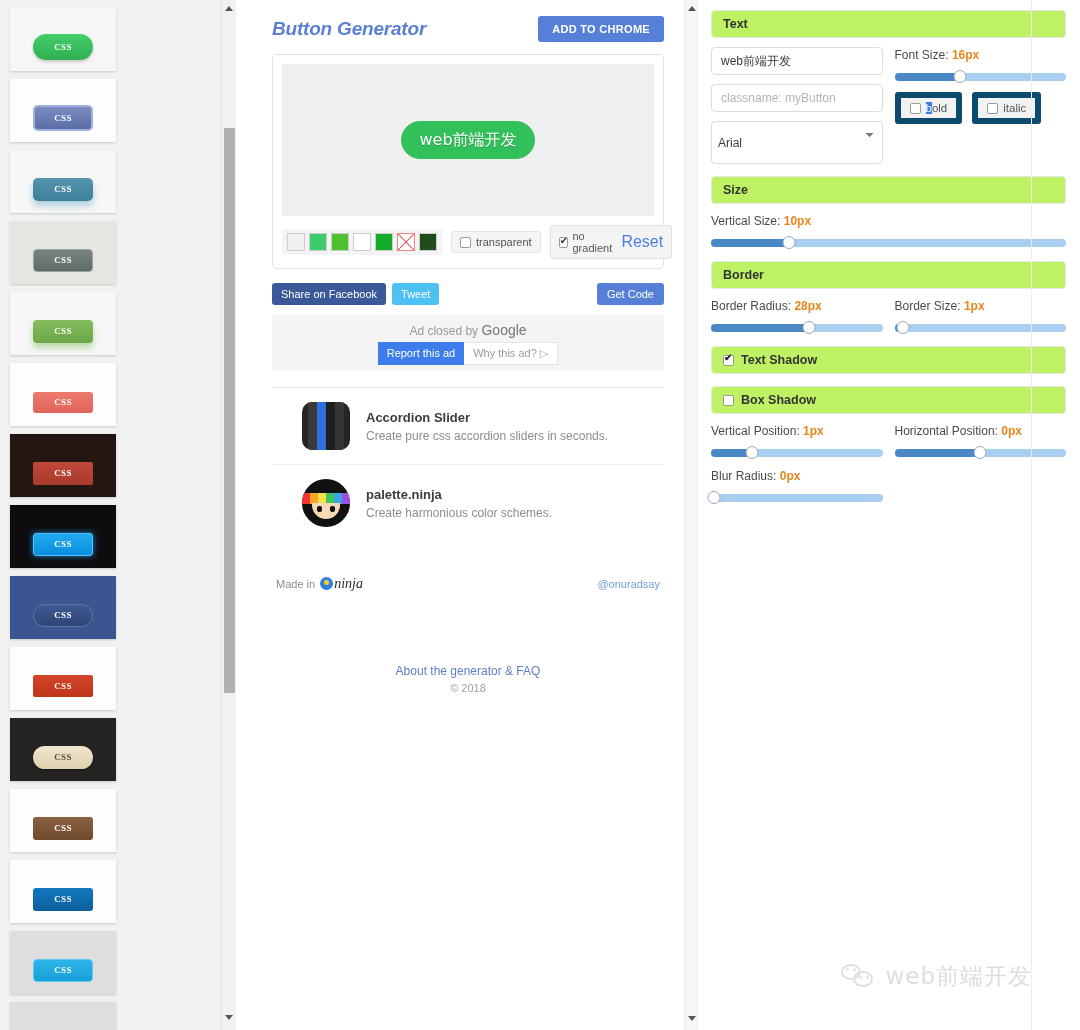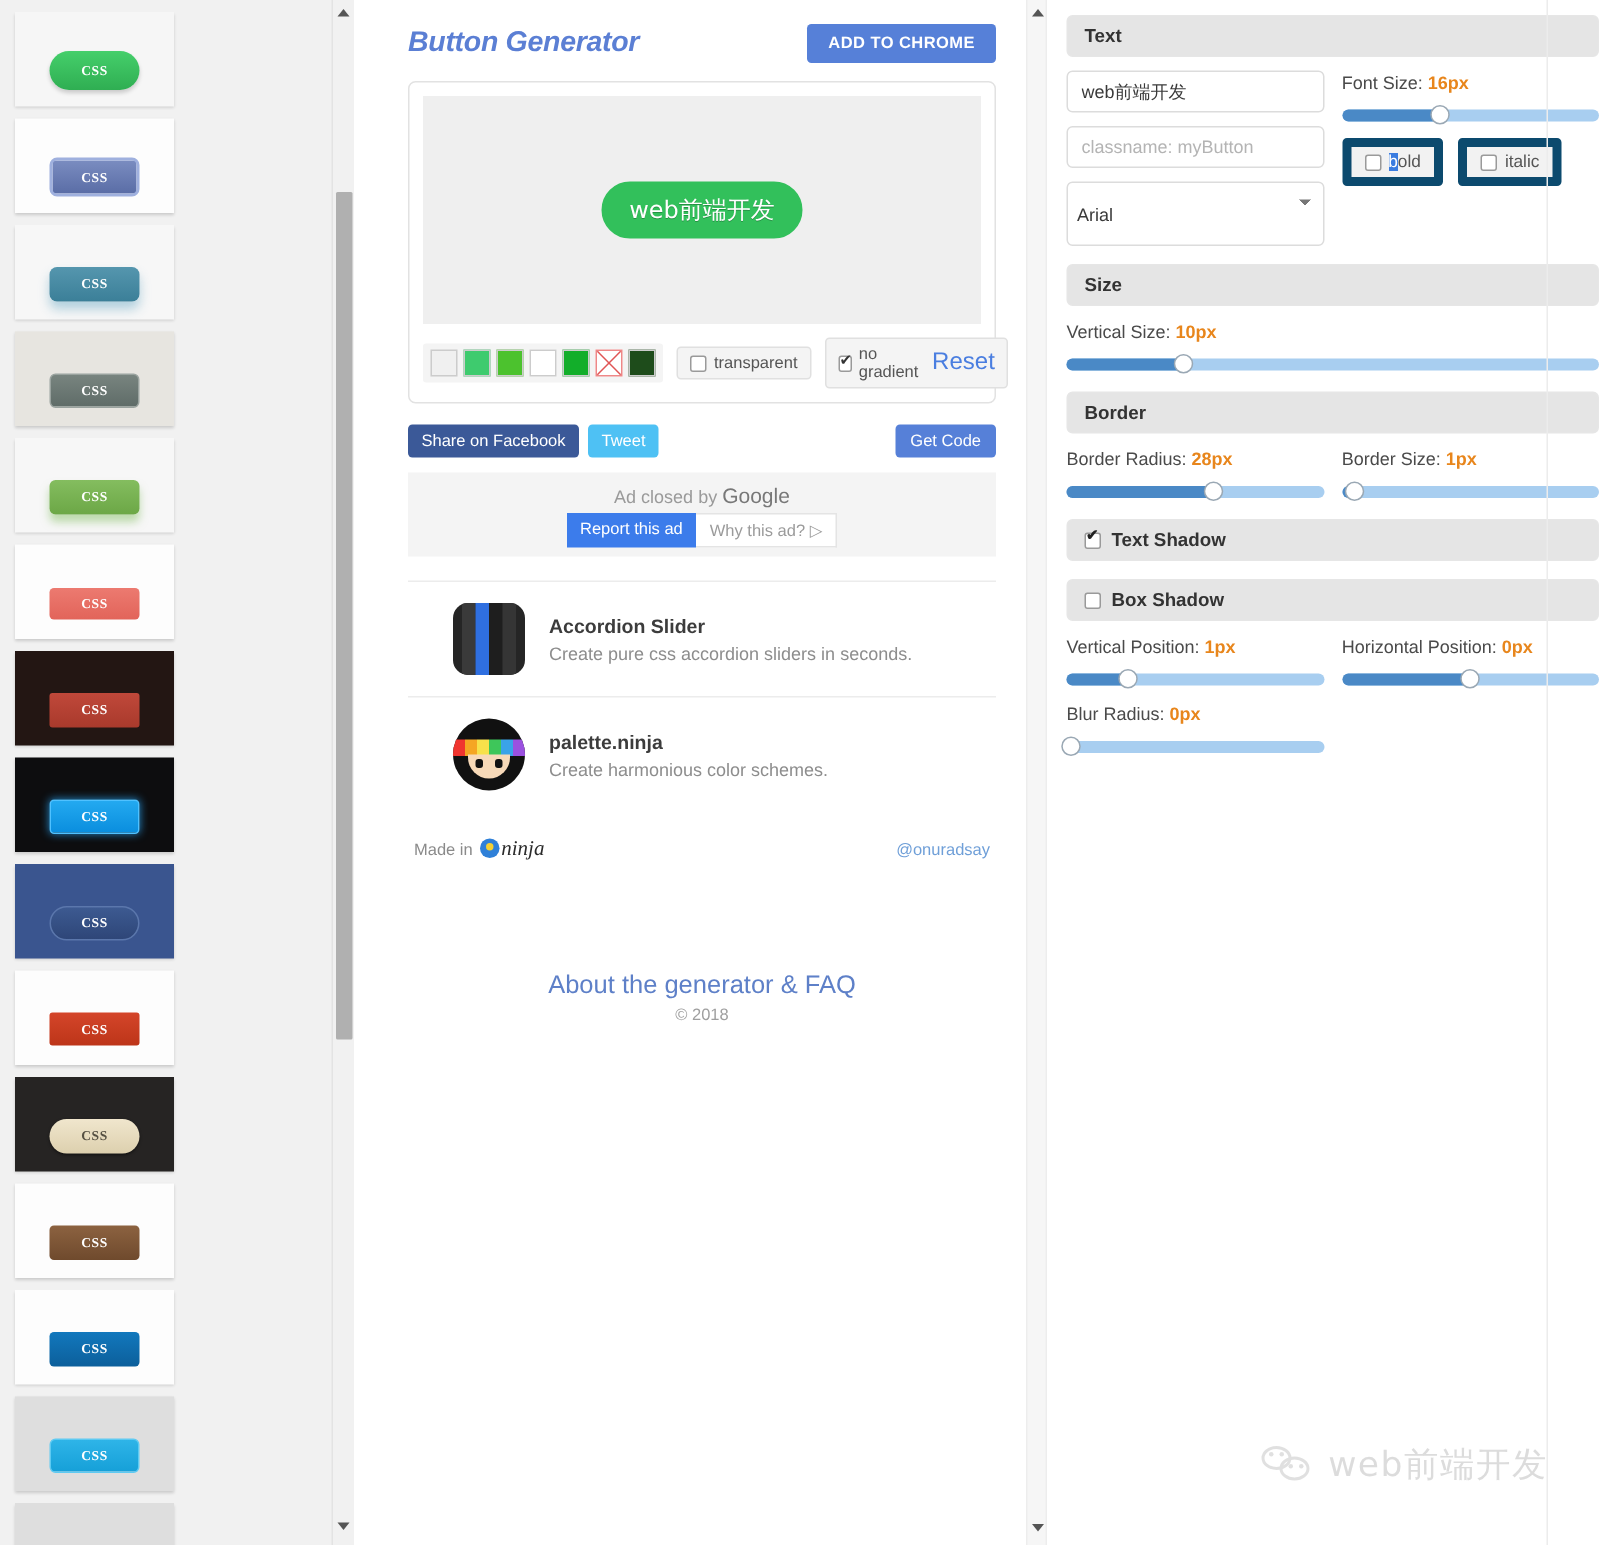--- a/index.html
+++ b/index.html
@@ -156,45 +156,45 @@
   .ninja .eye { position:absolute; top:27px; width:5px; height:6px; background:#111; border-radius:2px; }
   .ninja .eye.l { left:15px; } .ninja .eye.r { left:28px; }
 
   
   .accord { background: #252525; }
   .accord .s1 { position:absolute; left:6px; top:0; width:9px; height:48px; background:#3a3a3a; }
   .accord .s2 { position:absolute; left:15px; top:0; width:9px; height:48px; background:#2f6fe0; }
   .accord .s3 { position:absolute; left:24px; top:0; width:9px; height:48px; background:#1e1e1e; }
   .accord .s4 { position:absolute; left:33px; top:0; width:9px; height:48px; background:#353535; }
 
-  .madein { display:flex; align-items:center; justify-content: space-between; margin-top: 18px; padding: 0 4px; gap: 47px; }
+  .madein { display:flex; align-items:center; justify-content: space-between; margin-top: 35px; padding: 0 4px; gap: 47px; }
   .madein-l { font-size: 11px; color: #8a8a8a; display:flex; align-items:center; gap:5px;}
   .izmir { font-family:"Liberation Serif", serif; font-style: italic; font-size: 14px; color:#2b2b2b; }
   .izmir .dot { display:inline-block; width:13px;height:13px;border-radius:50%;background:#2f80d8; vertical-align:-2px; margin-right:1px; position:relative;}
   .izmir .dot::after{content:'';position:absolute;left:4px;top:3px;width:5px;height:5px;border-radius:50%;background:#f5d033;}
   .twitter-h { font-size: 11px; color: #6f9fd8; }
 
   .footer-links { text-align: center; margin-top: 72px; }
-  .fl-a { font-size: 17px; color: #5e80c8; cursor: pointer; }
+  .fl-a { font-size: 12px; color: #5e80c8; cursor: pointer; }
   .fl-c { font-size: 11px; color: #9f9f9f; margin-top: 4px; }
 
   
   .main-scroll {
     position: absolute; left: 684px; top: 0; width: 14px; height: 1030px;
     background: #f6f6f6; border-left: 1px solid #ededed; border-right: 1px solid #ededed;
   }
   .ms-arrow { position:absolute; left:3px; width:8px;height:8px; }
 
   
   .panel {
     position: absolute; left: 699px; top: 0; width: 381px; height: 1030px;
     background: #fff; padding: 10px 14px 0 12px;
   }
   .sec-head {
-    background: #e5e5e5; border:1px solid #e6e6e6; border-radius: 4px;
+    background: #bef264; border:1px solid #e6e6e6; border-radius: 4px;
     font-size: 12.5px; font-weight: bold; color: #333;
     padding: 6px 11px; margin-top: 12px;
     display: flex; align-items: center; gap: 7px;
   }
   .sec-head.first { margin-top: 0; }
   .row2 { display: flex; gap: 12px; }
   .col { flex: 1; }
   .txt-input {
     width: 100%; border: 1px solid #dcdcdc; border-radius: 4px;
     padding: 6px 9px; font-size: 12px; color: #3a3a3a; margin-top: 9px;

